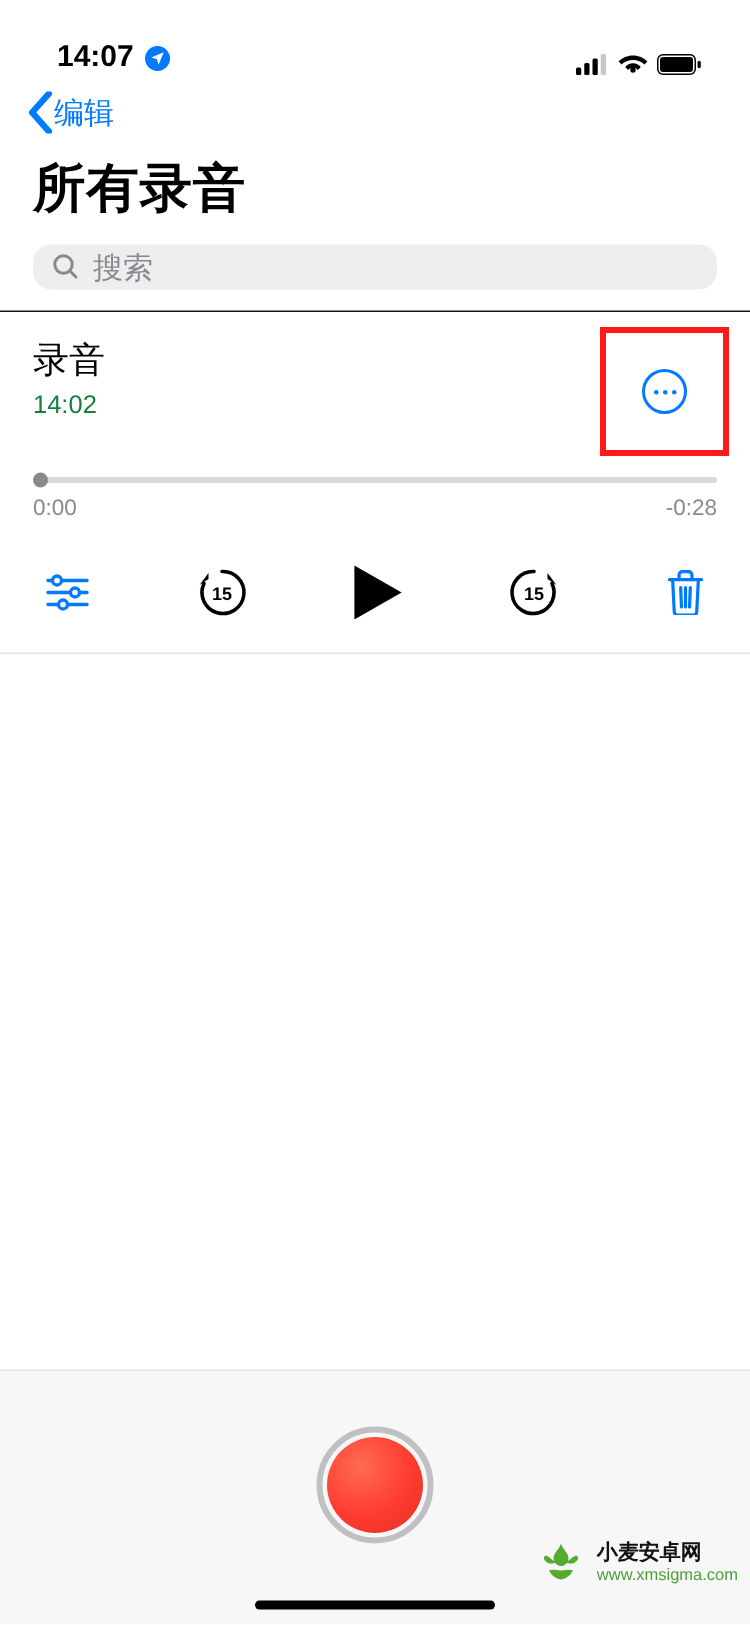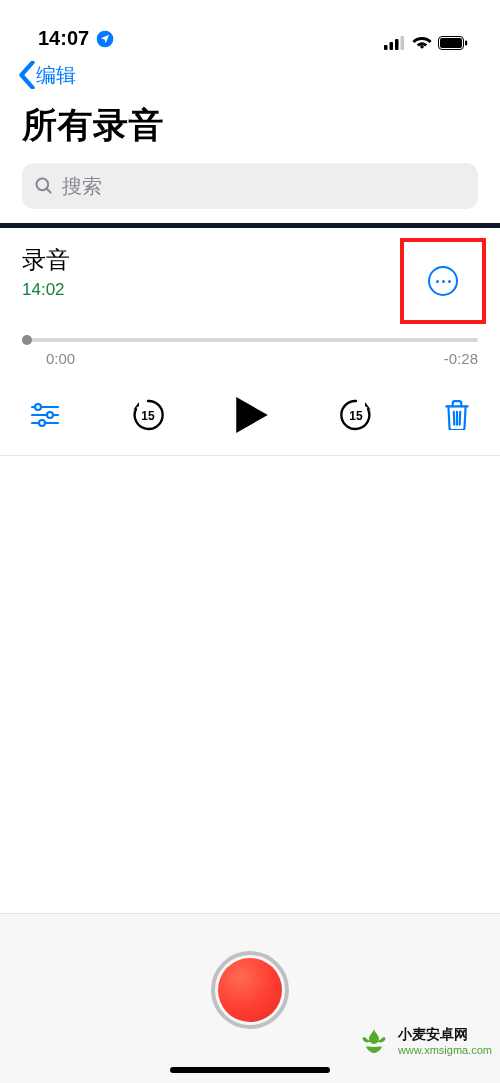--- a/index.html
+++ b/index.html
@@ -36,30 +36,30 @@
       font-weight: 700;
       padding: 6px 22px 14px 22px;
       letter-spacing: 0.5px;
     }
     .search-container {
       padding: 0 22px 14px 22px;
     }
     .search-bar {
       background: #eeeef0;
       border-radius: 12px;
-      height: 46px;
+      height: 30px;
       display: flex;
       align-items: center;
       padding: 0 12px;
       color: #8a8a8e;
       gap: 8px;
     }
     .search-bar span { font-size: 20px; }
     .recording-card {
-      border-top: 5px solid #0f172a;
+      border-top: 1px solid #0f172a;
       border-bottom: 1px solid #e3e3e6;
       padding: 16px 0 18px 0;
     }
     .recording-header {
       display: flex;
       justify-content: space-between;
       align-items: flex-start;
       padding: 0 22px;
     }
     .recording-title { font-size: 24px; font-weight: 500; margin-bottom: 4px; }
@@ -86,21 +86,21 @@
       background: #d8d8dc;
       border-radius: 2px;
       position: relative;
     }
     .thumb {
       width: 10px; height: 10px; background: #8a8a8e; border-radius: 50%;
       position: absolute; top: -3px; left: 0;
     }
     .times {
       display: flex; justify-content: space-between;
-      font-size: 15px; color: #8a8a8e; margin-top: 8px; margin-left: 24px;
+      font-size: 15px; color: #8a8a8e; margin-top: 8px;
     }
     .controls {
       display: flex;
       align-items: center;
       justify-content: space-between;
       padding: 30px 30px 4px 30px;
     }
     .icon-blue { color: #007aff; }
     .icon-black { color: #000; }
     .ctrl { display: flex; align-items: center; justify-content: center; }

